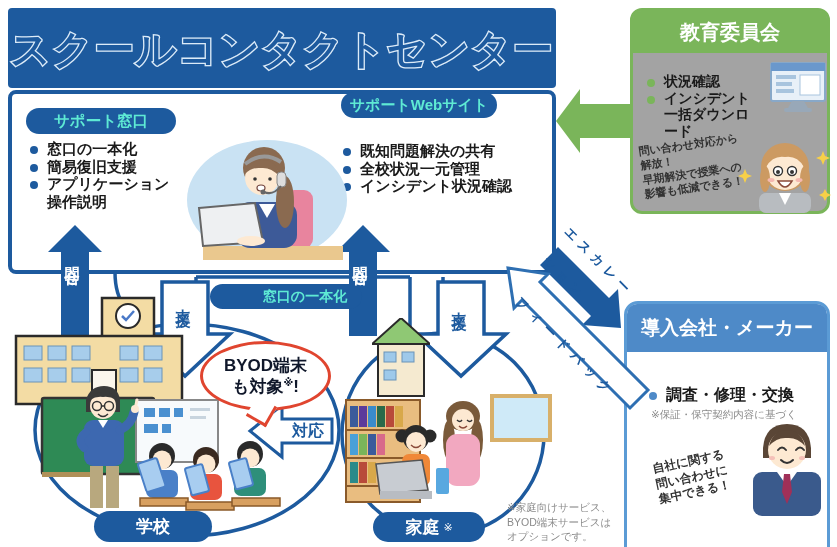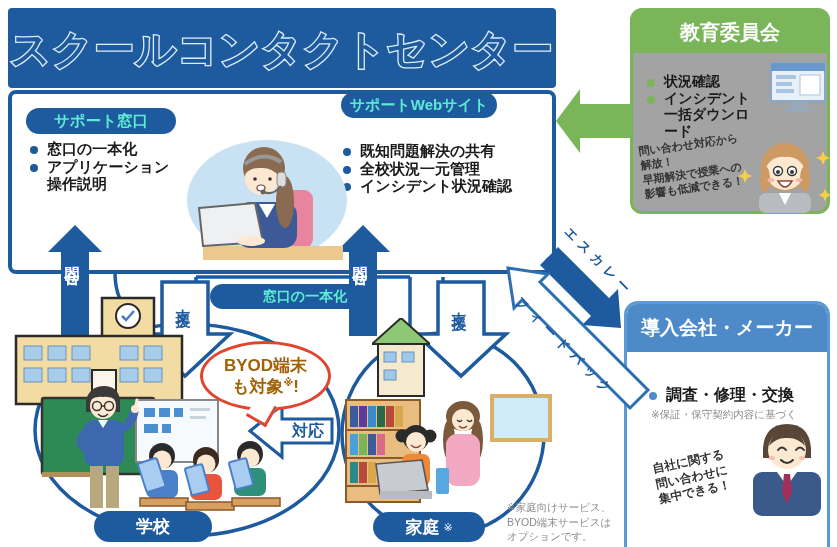--- a/index.html
+++ b/index.html
@@ -30,21 +30,21 @@
                color:#fff;font-size:19px;font-weight:bold;display:flex;align-items:center;justify-content:center;}
   .note{font-size:11px;color:#333;line-height:1.3;font-weight:bold;}
   .gray-note{font-size:10.5px;color:#8a8a8a;line-height:1.4;}
   
   .vtext{writing-mode:vertical-rl;text-orientation:upright;font-weight:bold;letter-spacing:4px;line-height:1;}
   .vwhite{color:#fff;font-size:15px;}
   .vnavy{color:#1d5a9e;font-size:15px;}
   .diag{font-size:13px;font-weight:bold;color:#1d5a9e;white-space:nowrap;transform-origin:left top;}
   
   .bubble{left:200px;top:341px;width:131px;height:70px;background:#fff;border:3.5px solid #e0452f;border-radius:50%;
-          box-sizing:border-box;text-align:center;padding-top:11px;color:#a16207;font-weight:bold;font-size:17px;line-height:1.25;}
+          box-sizing:border-box;text-align:center;padding-top:11px;color:#0f172a;font-weight:bold;font-size:17px;line-height:1.25;}
   .tail{left:250px;top:400px;width:20px;height:20px;background:#fff;border-right:3.5px solid #e0452f;border-bottom:3.5px solid #e0452f;transform:rotate(30deg);}
   .loc-pill{background:#1d5a9e;color:#fff;font-weight:bold;font-size:17px;border-radius:16px;
             display:flex;align-items:center;justify-content:center;}
   .supmark{font-size:10px;vertical-align:6px;}
 </style>
 </head>
 <body>
 
 <div class="stage">
 
@@ -162,20 +162,24 @@
   </svg>
 
   <div class="abs pill" style="left:26px;top:108px;width:150px;height:26px;font-size:15.5px;">サポート窓口</div>
   <div class="abs blist" style="left:30px;top:140px;width:160px;">
     <div class="brow">
       <span class="dot"></span>
       <span class="btxt">窓口の一本化</span>
     </div>
     <div class="brow">
       <span class="dot"></span>
+      <span class="btxt">簡易復旧支援</span>
+    </div>
+    <div class="brow">
+      <span class="dot"></span>
       <span class="btxt" style="width:126px;">アプリケーション操作説明</span>
     </div>
   </div>
 
   <div class="abs pill" style="left:341px;top:92px;width:156px;height:26px;font-size:15px;">サポートWebサイト</div>
   <div class="abs blist" style="left:343px;top:142px;width:195px;">
     <div class="brow">
       <span class="dot"></span>
       <span class="btxt">既知問題解決の共有</span>
     </div>

